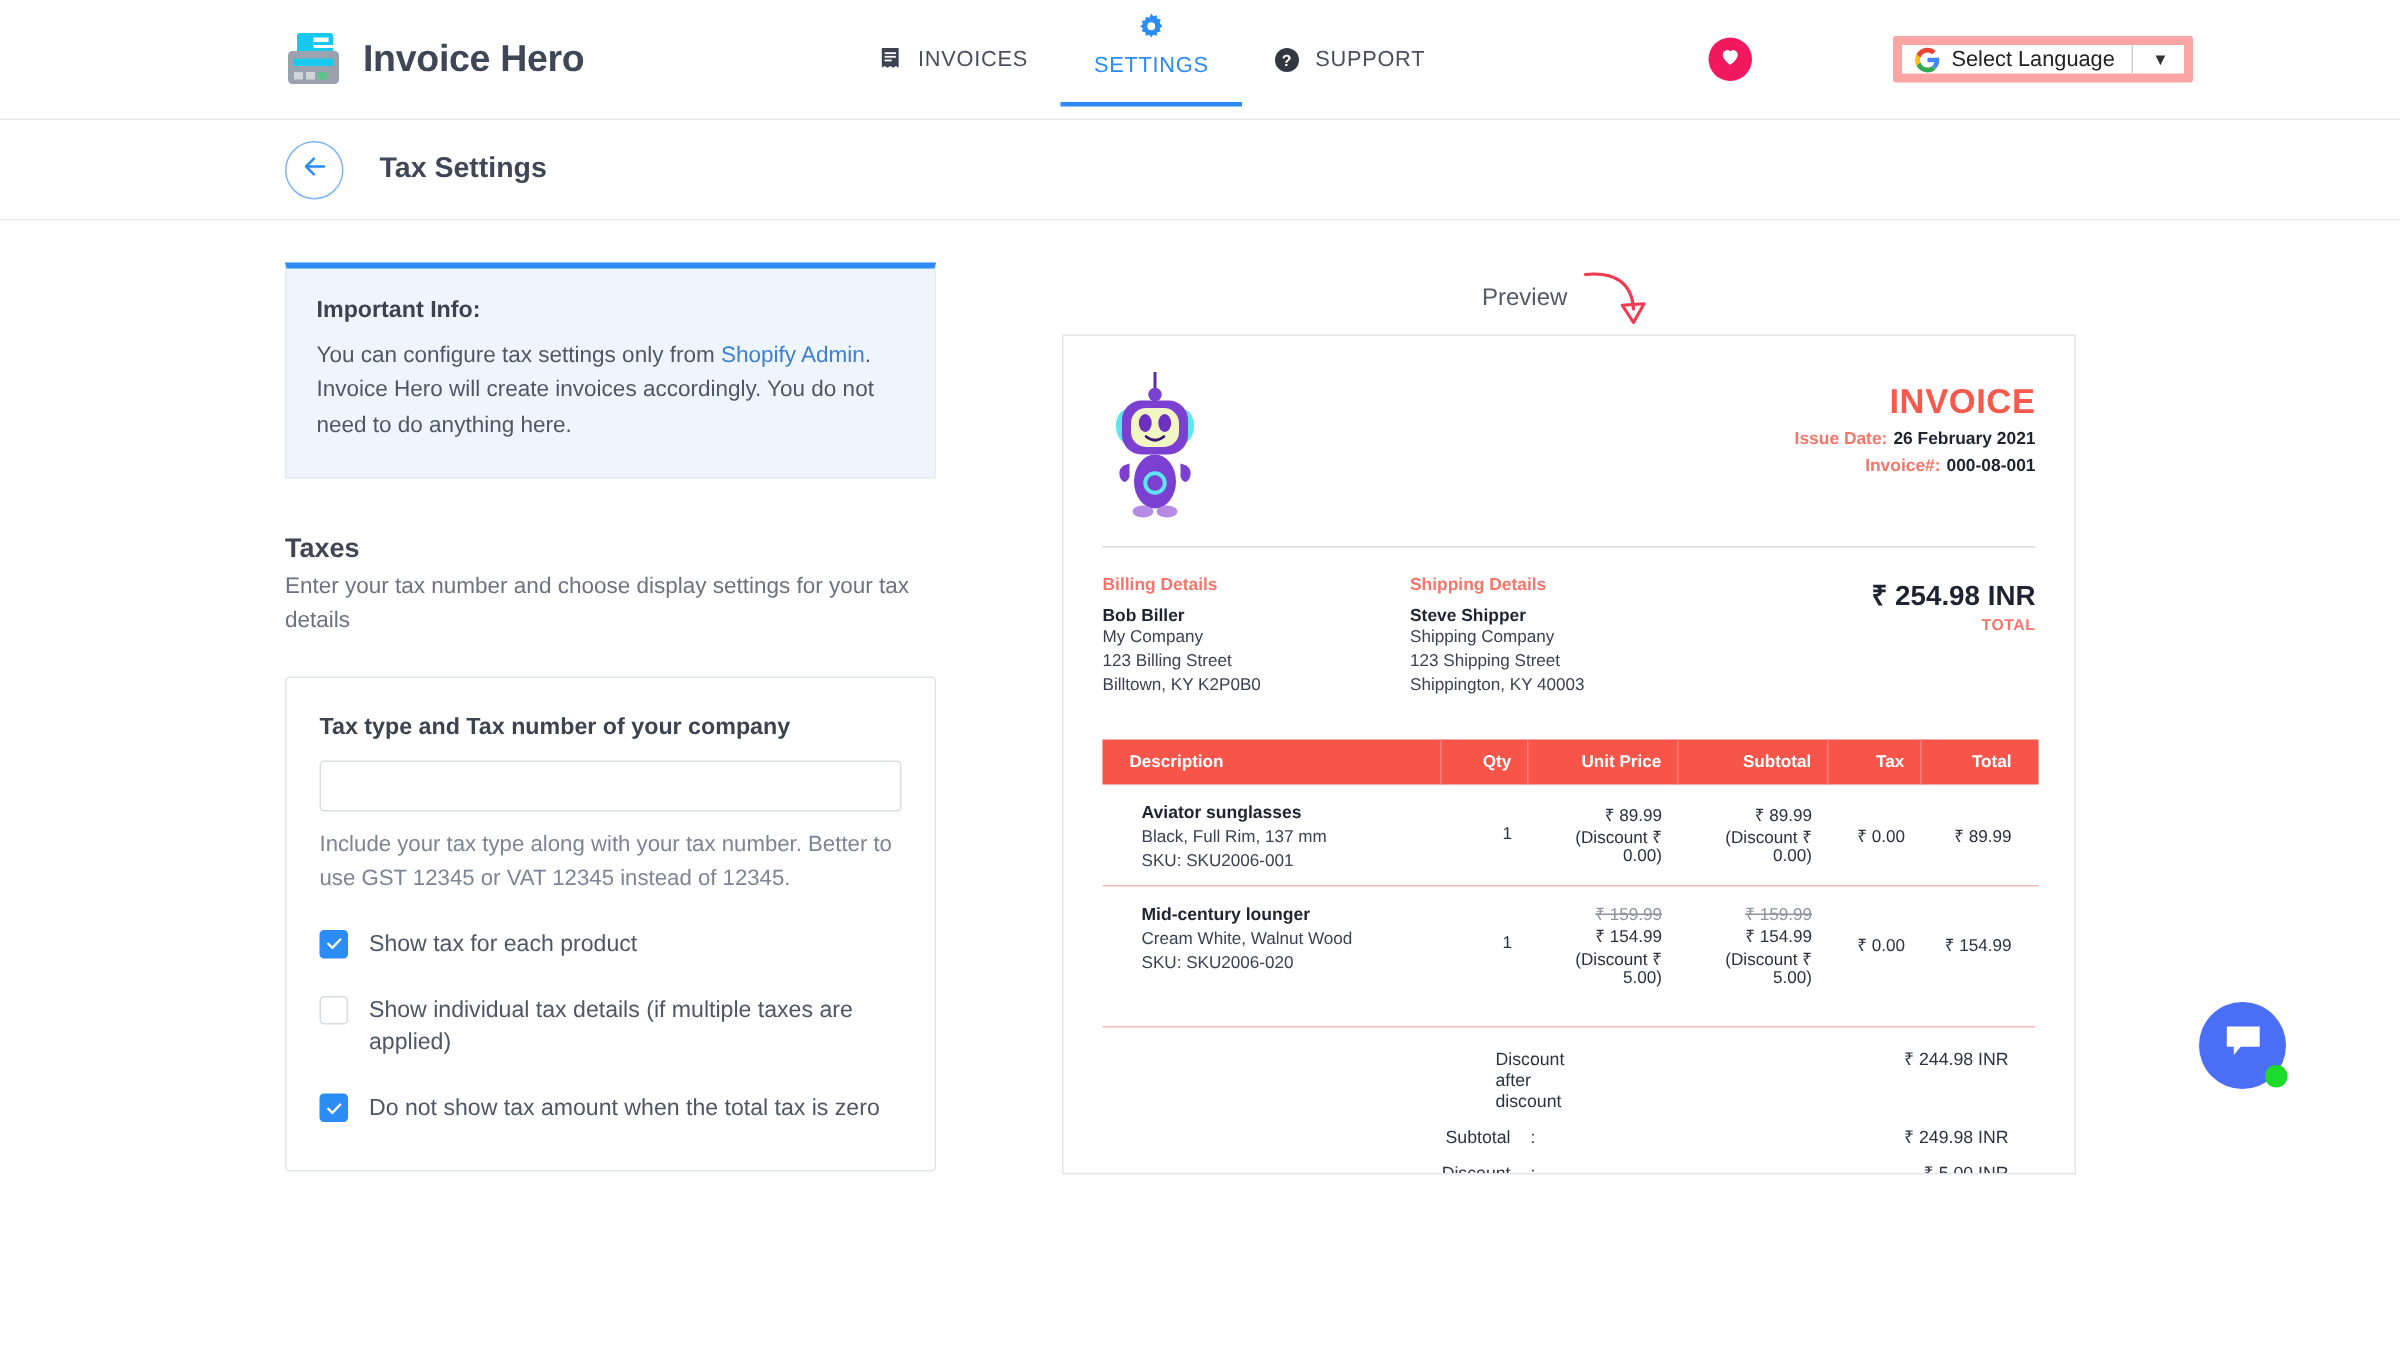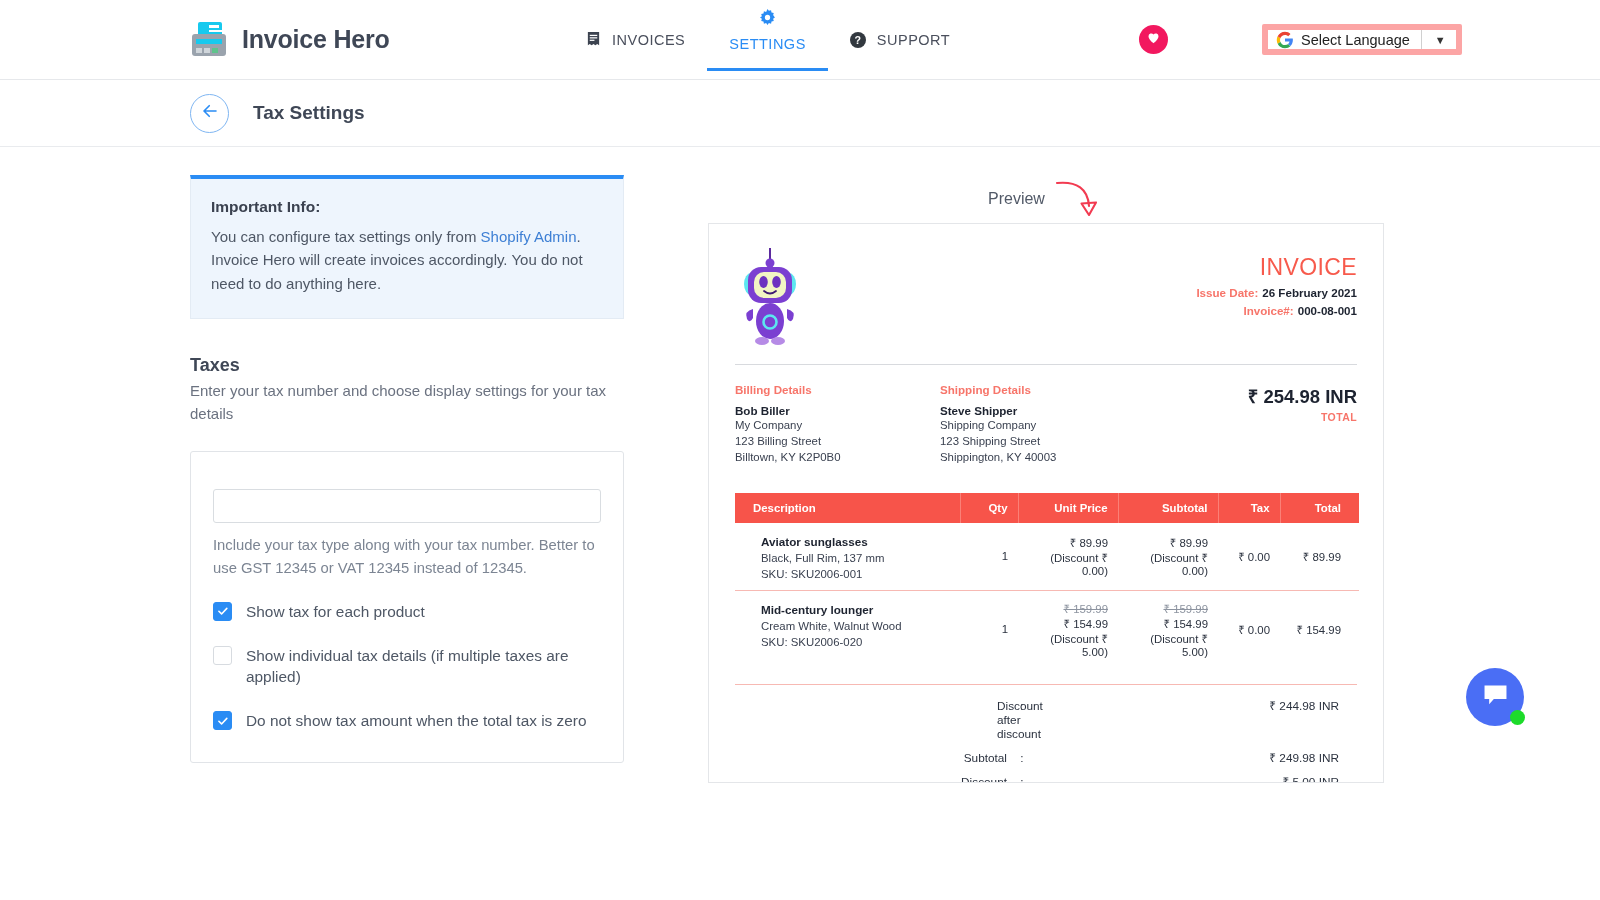--- a/index.html
+++ b/index.html
@@ -126,21 +126,21 @@
 
   .invoice-card {
     border: 1px solid #e4e6e9; background: #fff;
     width: 676px; height: 560px; overflow: hidden;
     padding: 22px 26px 0 26px;
   }
   .inv-top { display: flex; justify-content: space-between; align-items: flex-start; }
 
   .robot { width: 70px; height: 100px; position: relative; }
   .inv-meta { text-align: right; padding-top: 8px; }
-  .inv-word { font-size: 23px; font-weight: normal; color: #f75a4c; letter-spacing: 0.4px; }
+  .inv-word { font-size: 23px; font-weight: bold; color: #f75a4c; letter-spacing: 0.4px; }
   .inv-metarow { font-size: 11.6px; margin-top: 5px; white-space: nowrap; }
   .inv-metalabel { color: #f7756a; font-weight: bold; }
   .inv-metaval { color: #1d2330; font-weight: bold; margin-left: 4px; }
 
   .inv-rule { border-top: 1px solid #d8dade; margin-top: 18px; }
 
   .inv-parties { display: flex; margin-top: 18px; position: relative; }
   .party { width: 205px; }
   .party-h { font-size: 11.6px; font-weight: bold; color: #f7756a; }
   .party-name { font-size: 11.6px; font-weight: bold; color: #1d2330; margin-top: 8px; }
@@ -285,20 +285,21 @@
 
     <div class="info-card">
       <div class="info-title">Important Info:</div>
       <div class="info-body"><span>You can configure tax settings only from </span><span class="info-link">Shopify Admin</span><span>. Invoice Hero will create invoices accordingly. You do not need to do anything here.</span></div>
     </div>
 
     <div class="sec-title">Taxes</div>
     <div class="sec-sub">Enter your tax number and choose display settings for your tax details</div>
 
     <div class="form-card">
+      <div class="form-label">Tax type and Tax number of your company</div>
       <input class="tax-input" type="text" value="" style="">
       <div class="form-hint">Include your tax type along with your tax number. Better to use GST 12345 or VAT 12345 instead of 12345.</div>
 
       <div class="cbrow">
         <span class="cbox on">
           <svg viewBox="0 0 16 16">
               <path d="M2.5 8.3l3.6 3.6 7-7.4" fill="none" stroke="#fff" stroke-width="2.1" stroke-linecap="round" stroke-linejoin="round"></path>
             </svg>
         </span>
         <span class="cblabel">Show tax for each product</span>

